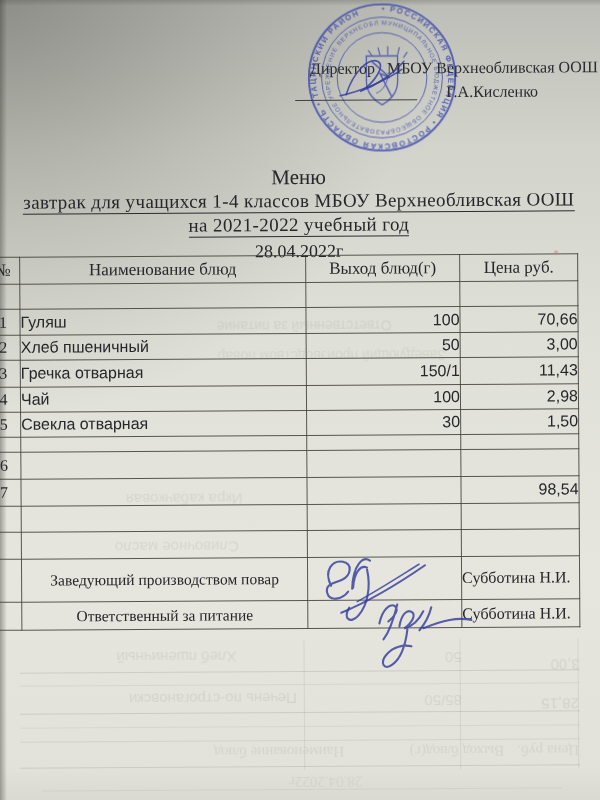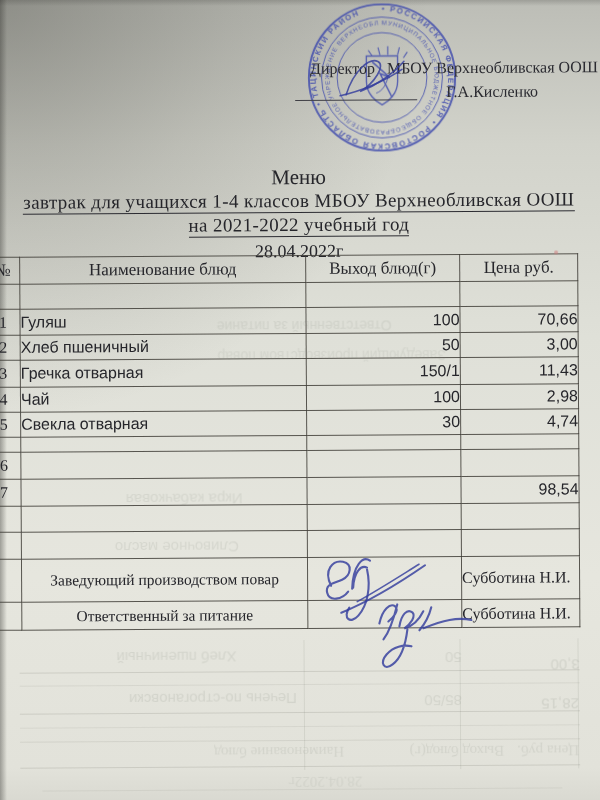--- a/index.html
+++ b/index.html
@@ -134,21 +134,21 @@
     <tr class="rh25">
       <td class="c-num">4</td>
       <td class="c-name">Чай</td>
       <td class="c-out">100</td>
       <td class="c-price">2,98</td>
     </tr>
     <tr class="rh25">
       <td class="c-num">5</td>
       <td class="c-name">Свекла отварная</td>
       <td class="c-out">30</td>
-      <td class="c-price">4,74</td>
+      <td class="c-price">1,50</td>
     </tr>
     <tr class="rh15">
           <td class="c-num"></td>
           <td></td>
           <td></td>
           <td></td>
         </tr>
     <tr class="rh27">
       <td class="c-num">6</td>
       <td class="c-name"></td>

